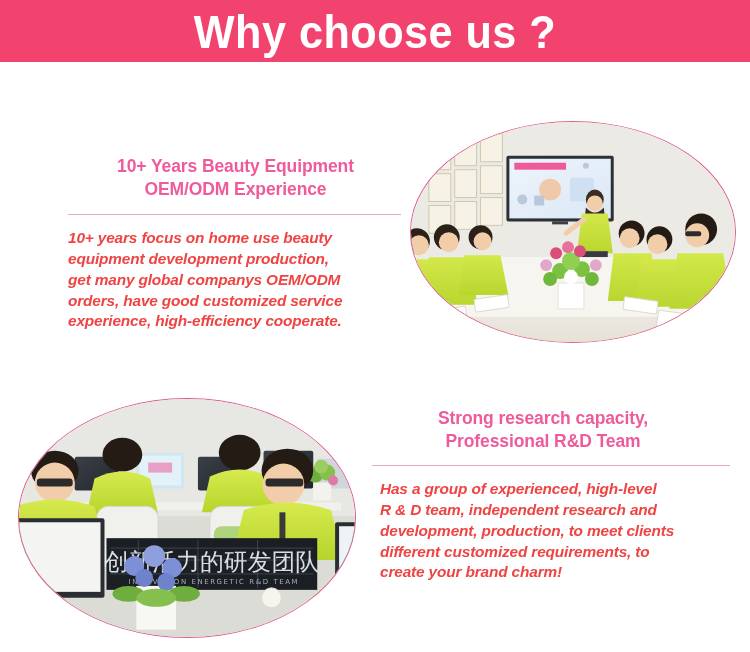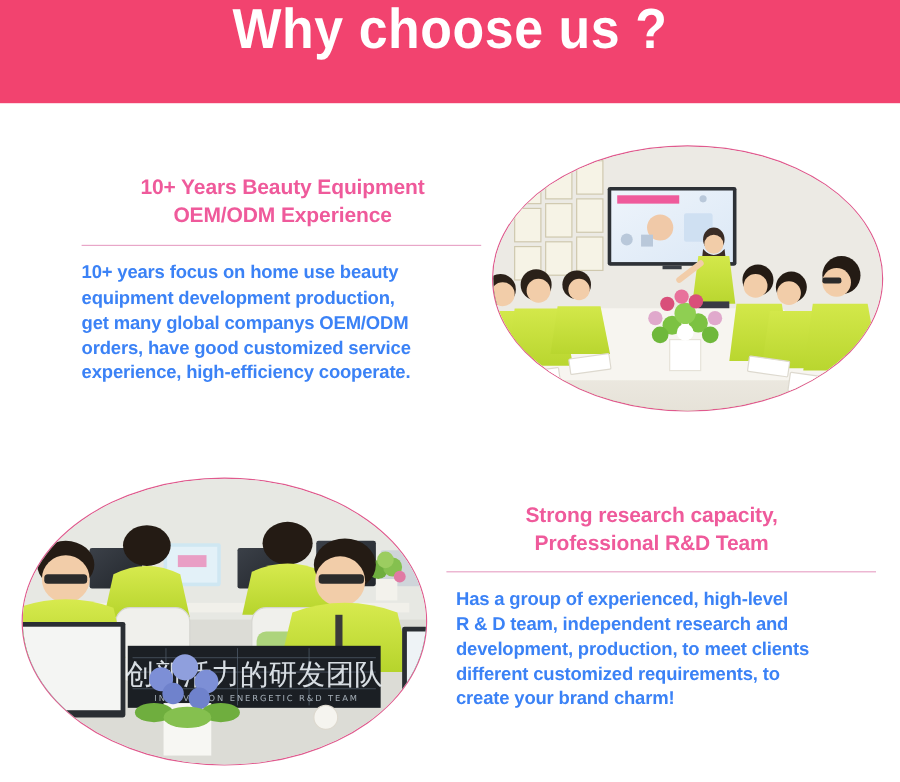--- a/index.html
+++ b/index.html
@@ -20,24 +20,24 @@
     height: 652px;
     background: #ffffff;
   }
 
   
   .banner {
     position: absolute;
     left: 0;
     top: 0;
     width: 750px;
-    height: 86px;
+    height: 62px;
     background: #f2436f;
     display: flex;
-    align-items: flex-start;
+    align-items: center;
     justify-content: center;
   }
   .banner-title {
     color: #ffffff;
     font-family: "Liberation Sans Narrow", "Liberation Sans", sans-serif;
     font-size: 47px;
     font-weight: bold;
     letter-spacing: 0.5px;
     line-height: 1;
     transform: scaleX(0.92);
@@ -55,48 +55,49 @@
     letter-spacing: -0.1px;
     white-space: pre-line;
   }
   .divider {
     height: 1px;
     background: #e8a6c8;
     border: 0;
     margin: 0;
   }
   .body-text {
-    color: #3b82f6;
+    color: #ef4444;
     font-size: 15.4px;
     font-weight: bold;
     line-height: 1.35;
     letter-spacing: -0.15px;
     white-space: pre-line;
+    font-style: italic;
   }
 
   
   #block1-text {
     left: 68px;
-    top: 145px;
+    top: 155px;
     width: 335px;
   }
   #block1-heading { text-align: center; }
   #block1-divider {
     width: 333px;
     margin-top: 13px;
   }
   #block1-body {
     margin-top: 13px;
     width: 330px;
   }
 
   
   #block2-text {
     left: 372px;
-    top: 418px;
+    top: 407px;
     width: 360px;
   }
   #block2-heading { text-align: center; padding-right: 18px; }
   #block2-divider {
     width: 358px;
     margin-top: 12px;
   }
   #block2-body {
     margin-top: 13px;
     margin-left: 8px;

